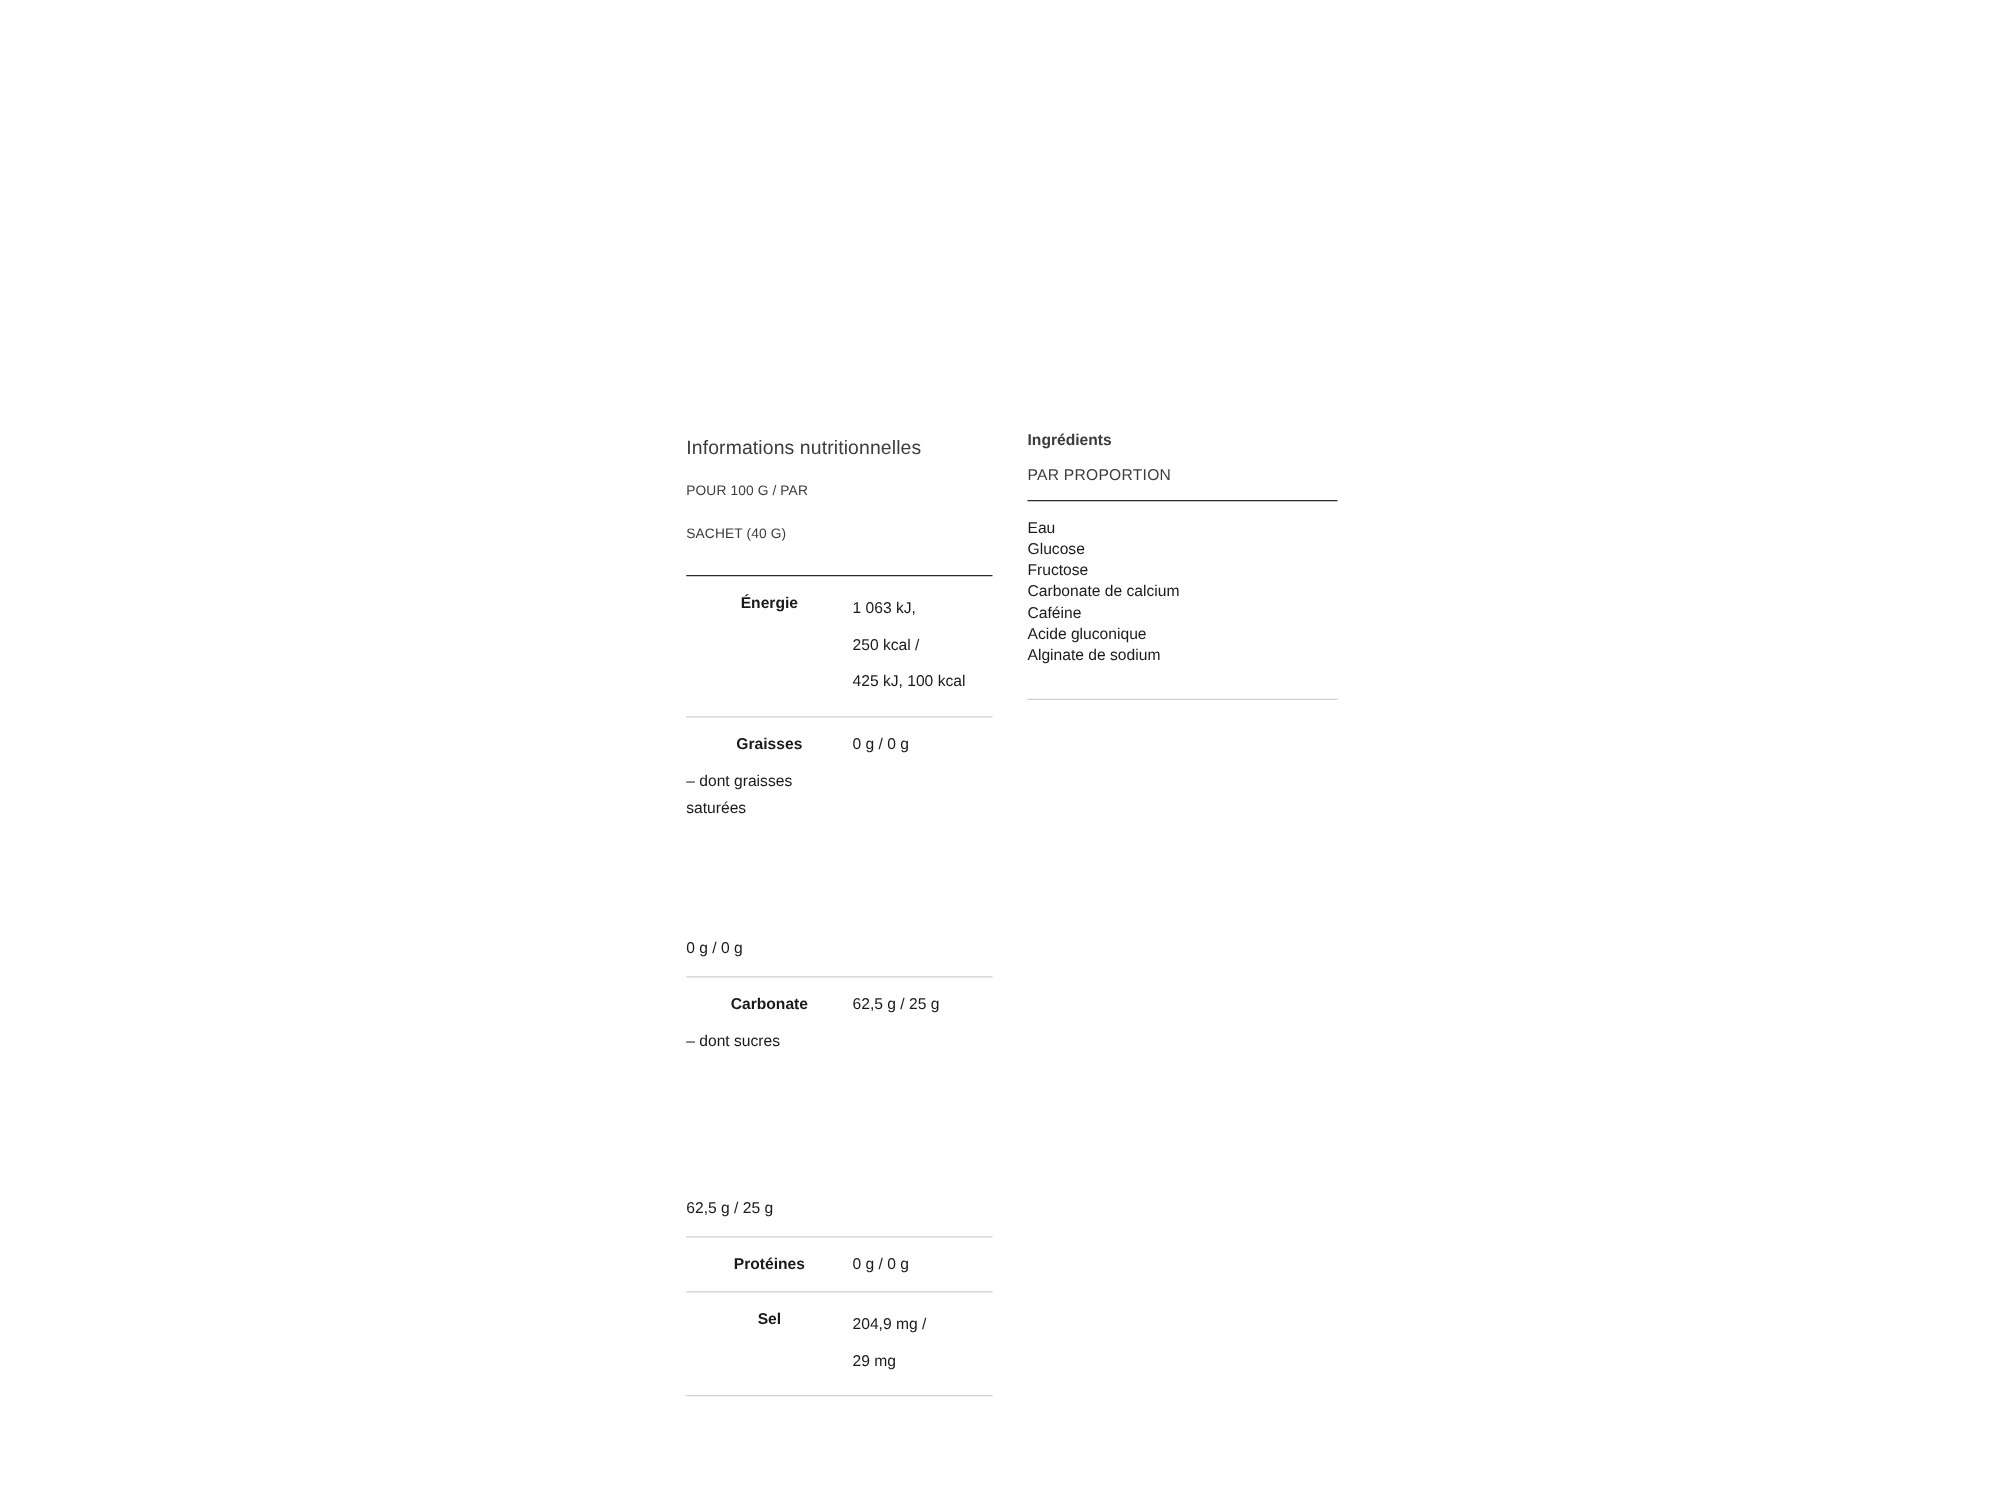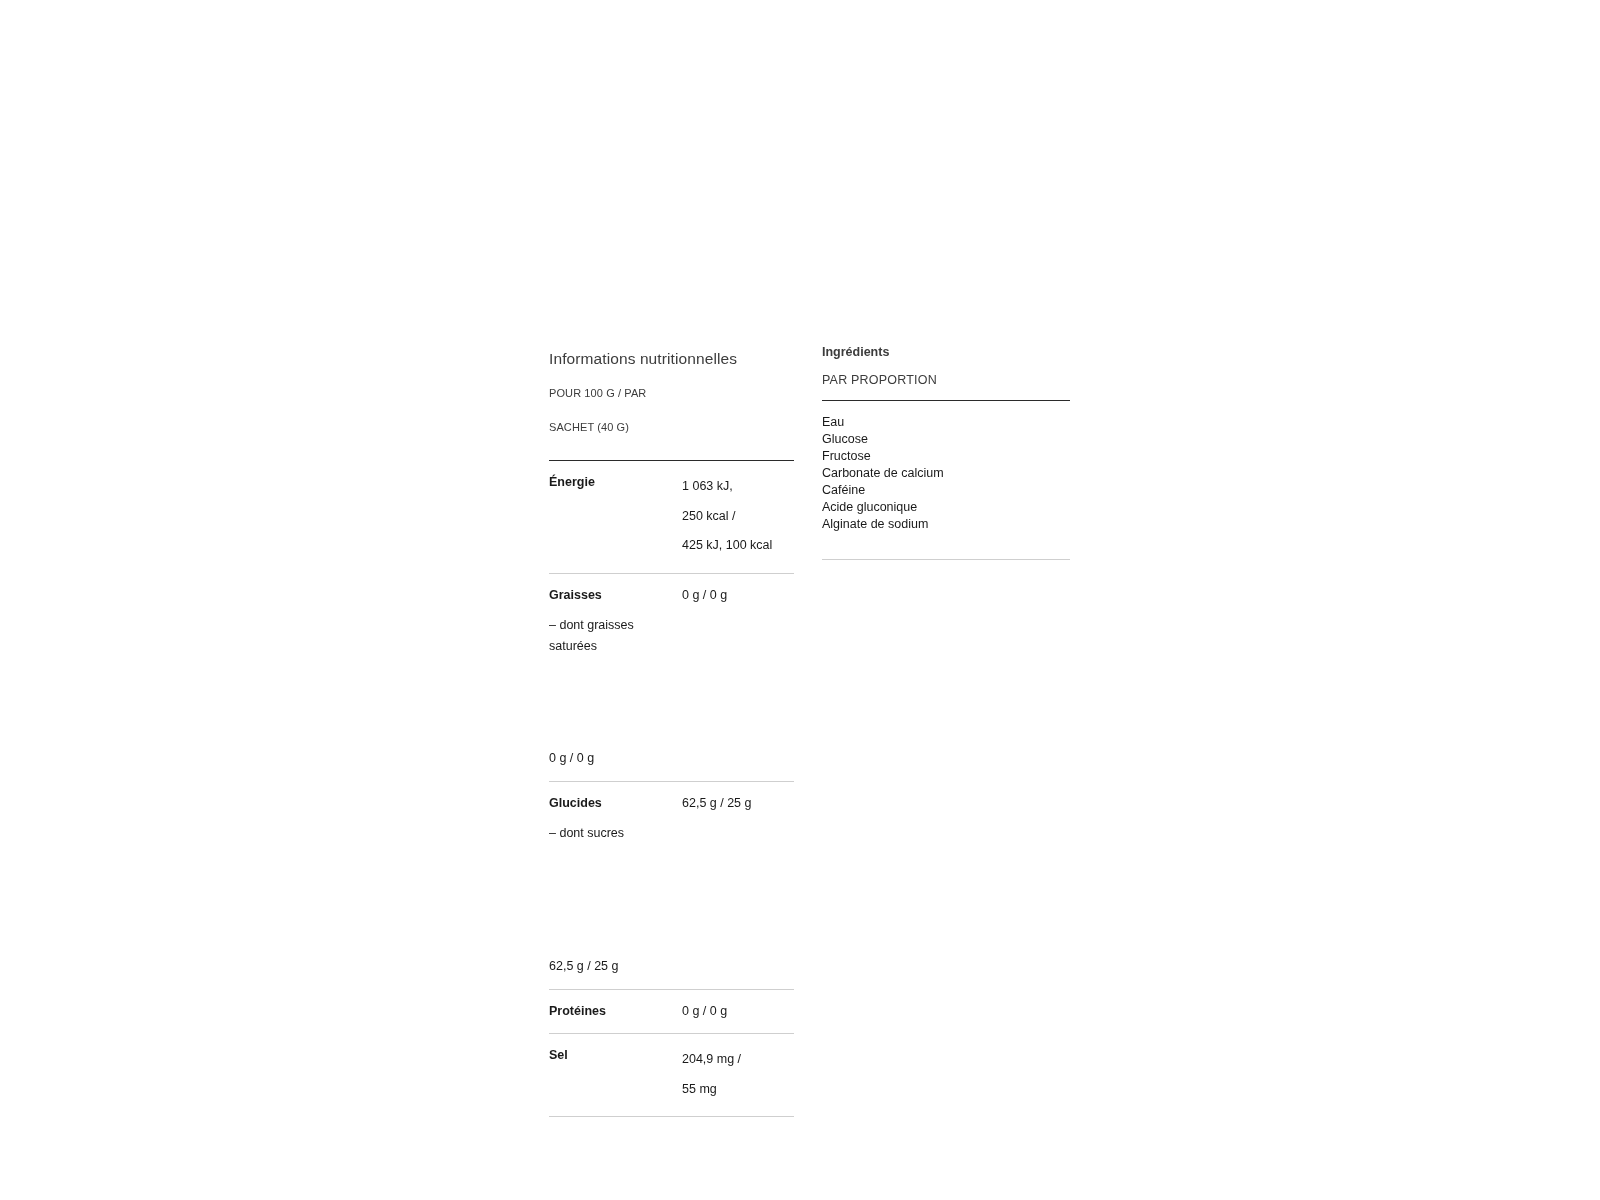--- a/index.html
+++ b/index.html
@@ -74,20 +74,21 @@
 
   .nlabel {
     width: 133px;
     flex: 0 0 133px;
     font-size: 12.5px;
     line-height: 20.5px;
     color: #1a1a1a;
   }
   .nlabel.bold {
     font-weight: bold;
+    text-align: center;
   }
   .nvalue {
     flex: 1 1 auto;
     font-size: 12.5px;
     line-height: 29.5px;
     color: #1a1a1a;
   }
   .nvalue.tight {
     line-height: 20.5px;
   }
@@ -167,21 +168,21 @@
         <div class="nrow">
           <div class="nlabel">– dont graisses saturées</div>
           <div class="nvalue tight">
             <span>0 g / 0 g</span>
           </div>
         </div>
       </div>
 
       <div class="nutrition-group">
         <div class="nrow">
-          <div class="nlabel bold">Glucides</div>
+          <div class="nlabel bold">Carbonate</div>
           <div class="nvalue tight">
             <span>62,5 g / 25 g</span>
           </div>
         </div>
         <div class="nrow">
           <div class="nlabel">– dont sucres</div>
           <div class="nvalue tight">
             <span>62,5 g / 25 g</span>
           </div>
         </div>
@@ -194,21 +195,21 @@
             <span>0 g / 0 g</span>
           </div>
         </div>
       </div>
 
       <div class="nutrition-group">
         <div class="nrow">
           <div class="nlabel bold">Sel</div>
           <div class="nvalue">
             <span>204,9 mg /</span>
-            <span>55 mg</span>
+            <span>29 mg</span>
           </div>
         </div>
       </div>
 
     </div>
   </section>
 
   <section class="ingredients-block">
     <h2 class="ing-title">Ingrédients</h2>
     <p class="ing-subtitle">PAR PROPORTION</p>

